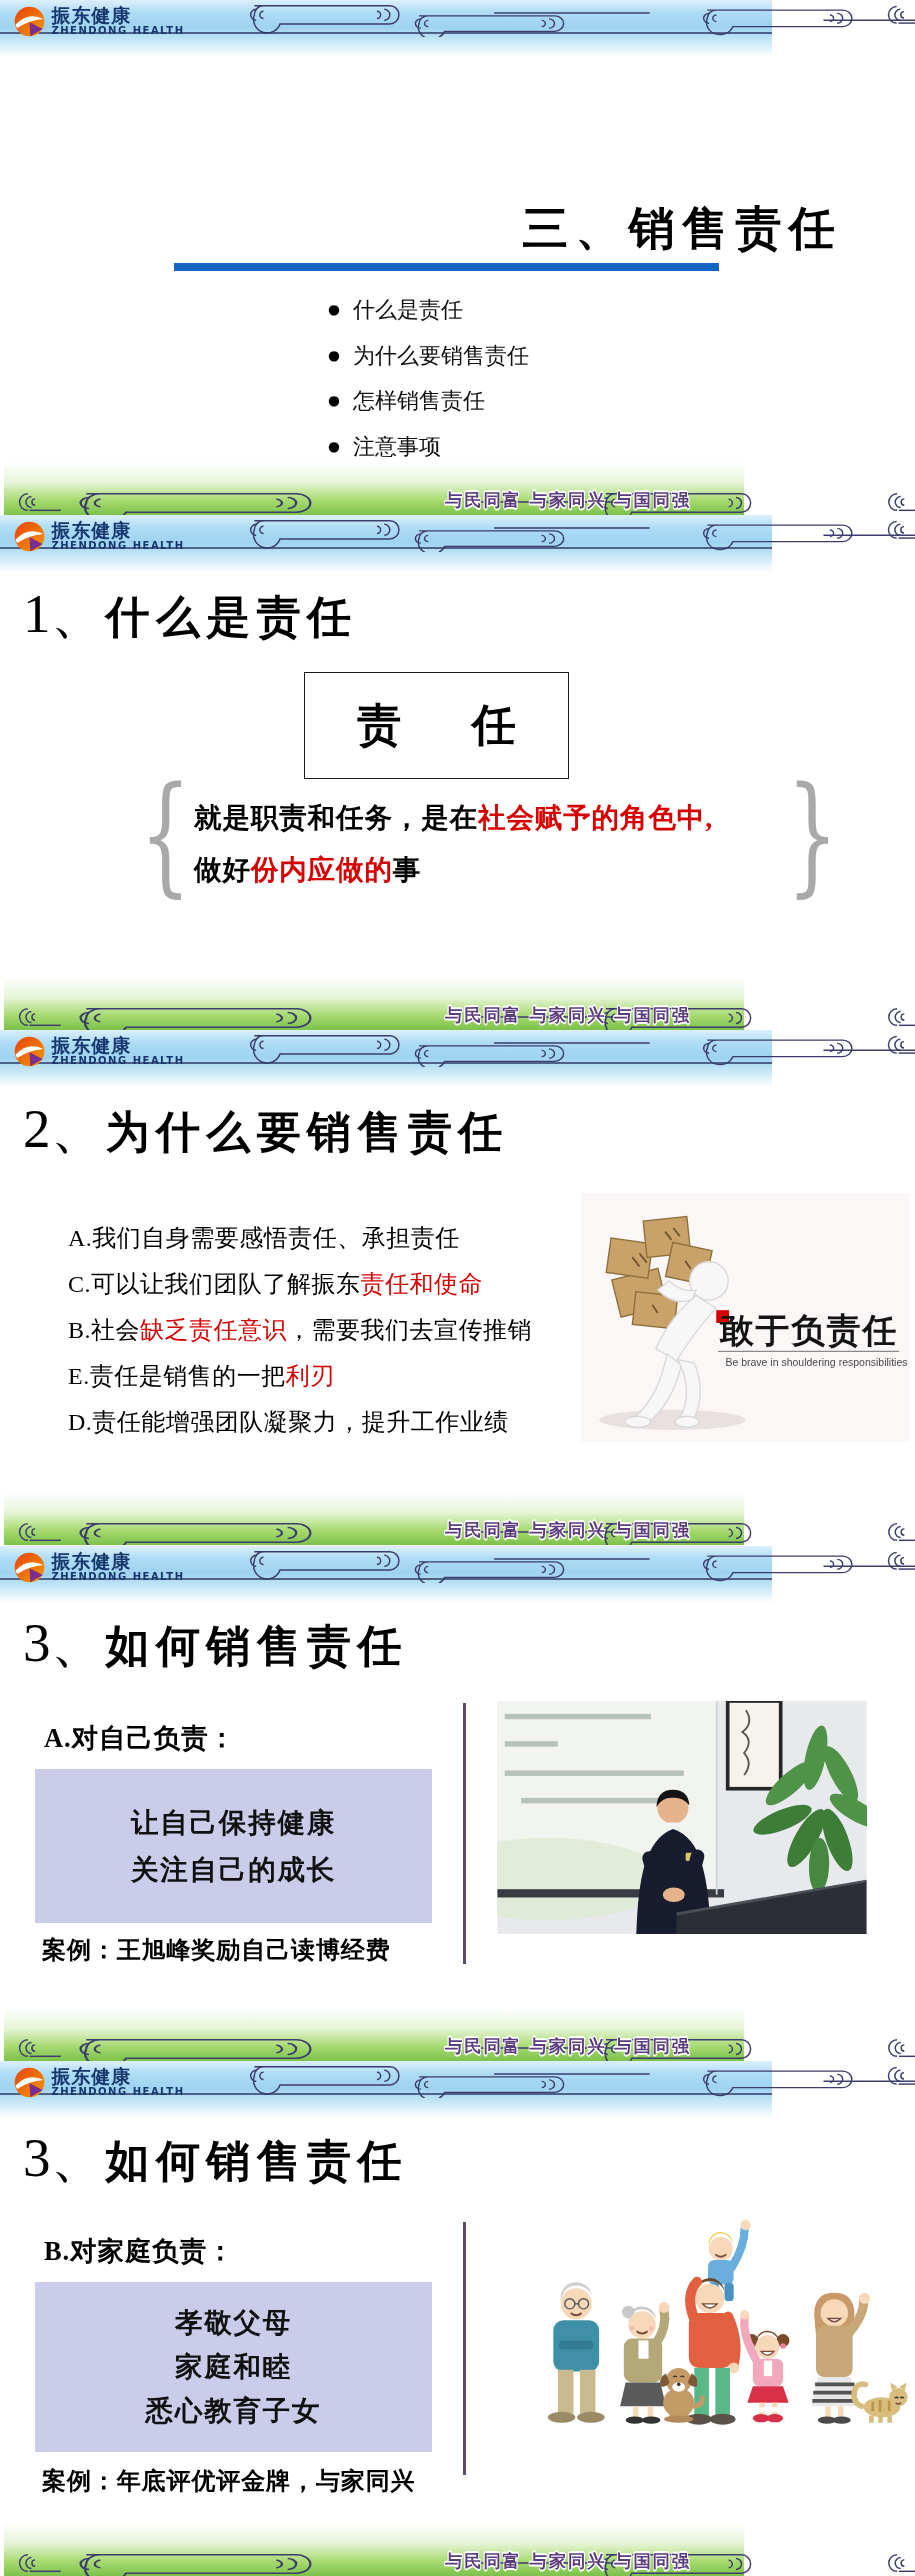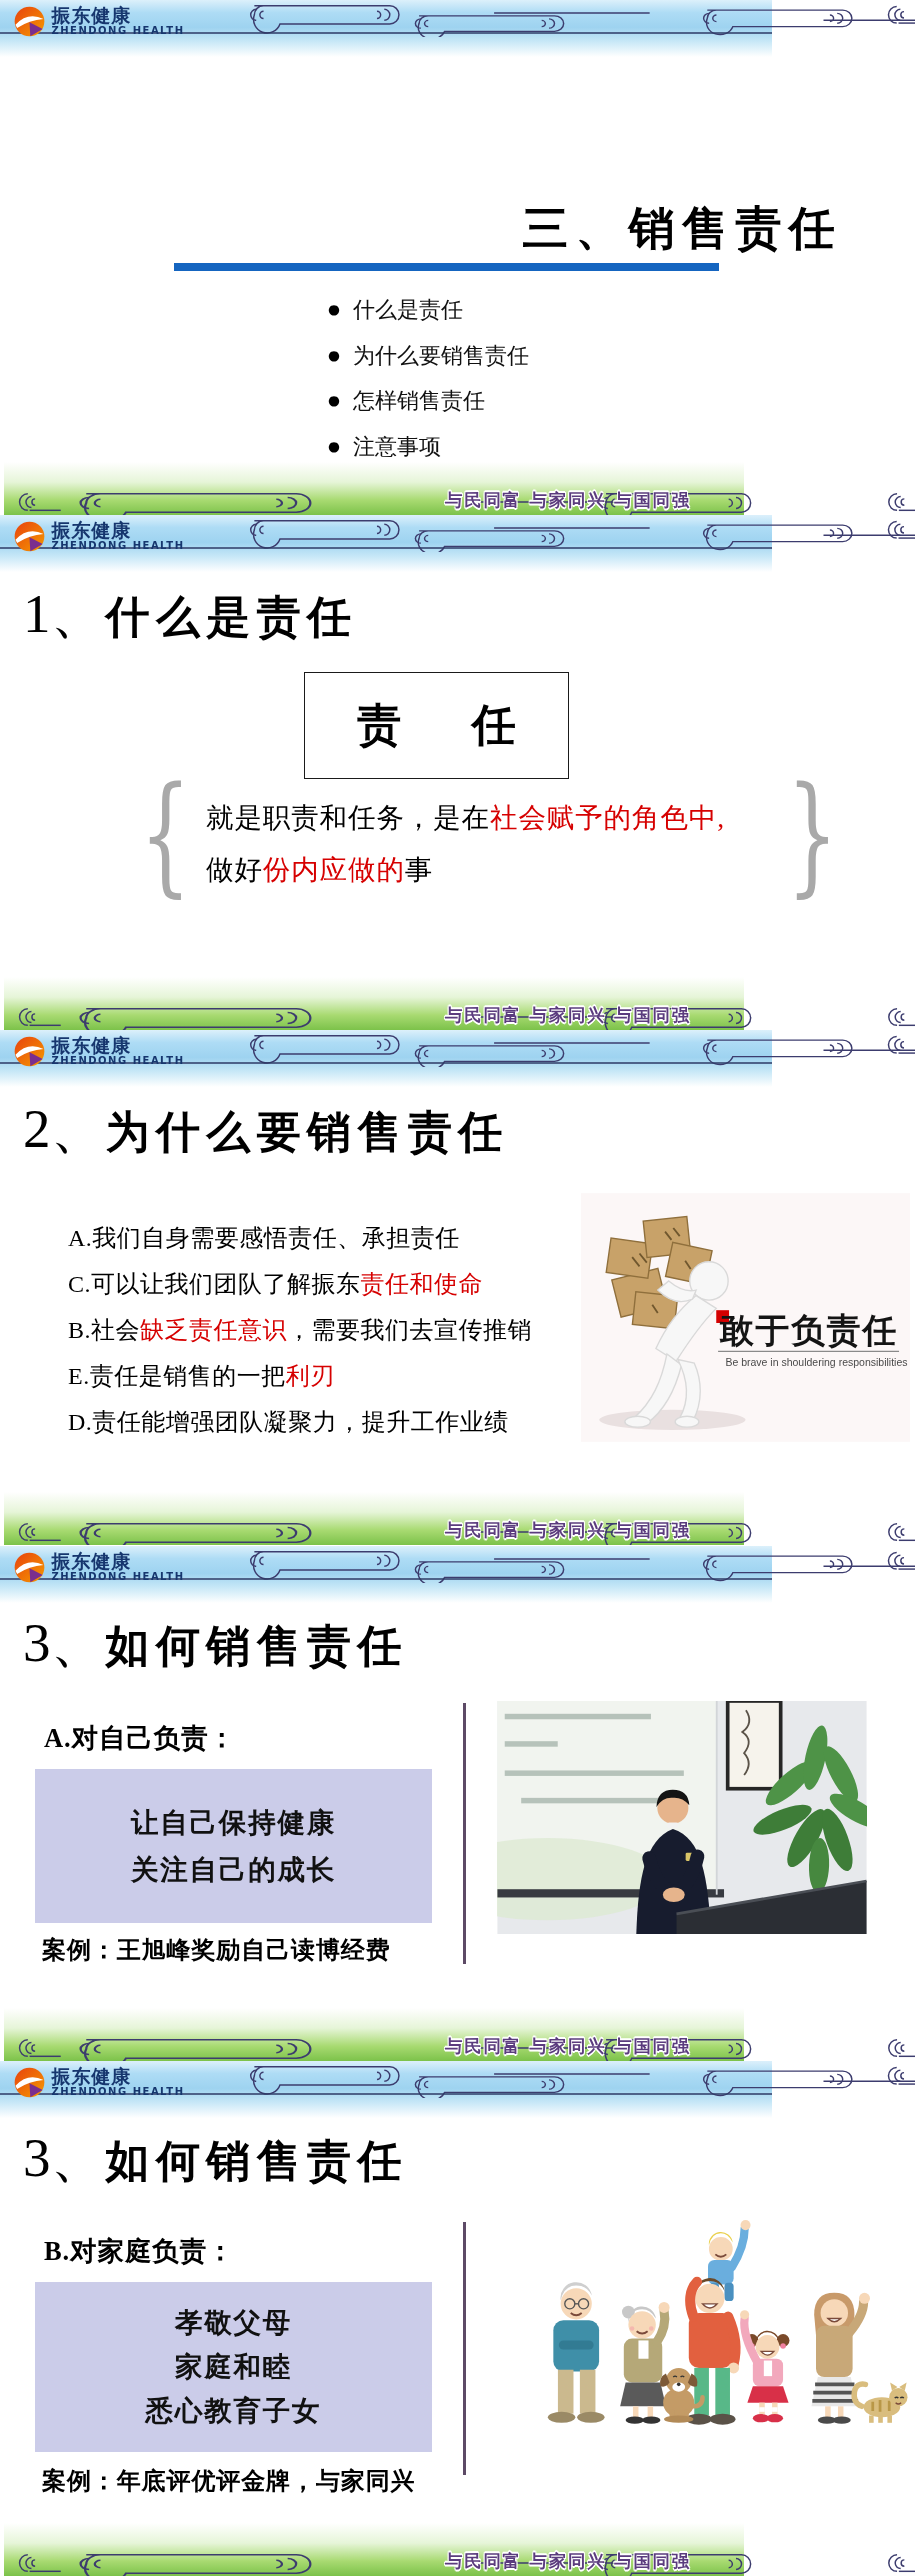--- a/index.html
+++ b/index.html
@@ -40,21 +40,21 @@
 
   
   .term-box{position:absolute;top:157px;left:304px;width:263px;height:105px;border:1.8px solid #1a1a1a;
     background:#fff;display:flex;align-items:center;justify-content:center;}
   .term-text{font-family:"DejaVu Sans",sans-serif;font-weight:900;font-size:44px;letter-spacing:27.5px;
     padding-left:27.5px;color:#000;}
   .brace{position:absolute;top:254px;font-family:"DejaVu Serif",serif;font-weight:400;font-size:130px;
     line-height:130px;color:#a9a9a9;transform:scaleX(.62);}
   .brace-l{left:124px;} .brace-r{left:771px;}
   .definition{position:absolute;top:277px;left:194px;width:595px;
-    font-family:"Liberation Serif",serif;font-weight:400;font-size:27.5px;line-height:52px;color:#000;letter-spacing:0.9px;margin-left:12px;}
+    font-family:"Liberation Serif",serif;font-weight:700;font-size:27.5px;line-height:52px;color:#000;letter-spacing:0.9px;}
   .red{color:#d60000;}
 
   
   .why-list{position:absolute;top:192px;left:68px;display:flex;flex-direction:column;gap:14px;
     font-family:"Liberation Serif",serif;font-weight:400;font-size:24px;color:#000;letter-spacing:0.5px;white-space:nowrap;}
   .scene{position:absolute;display:block;}
 
   
   .section-label{position:absolute;left:44px;font-family:"Liberation Serif",serif;font-weight:700;
     font-size:26.5px;color:#000;letter-spacing:0.9px;}

